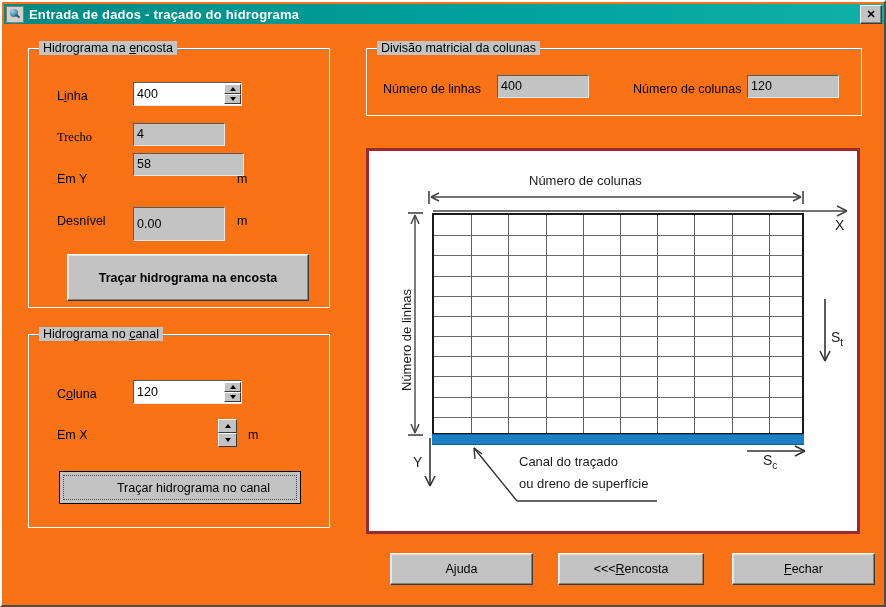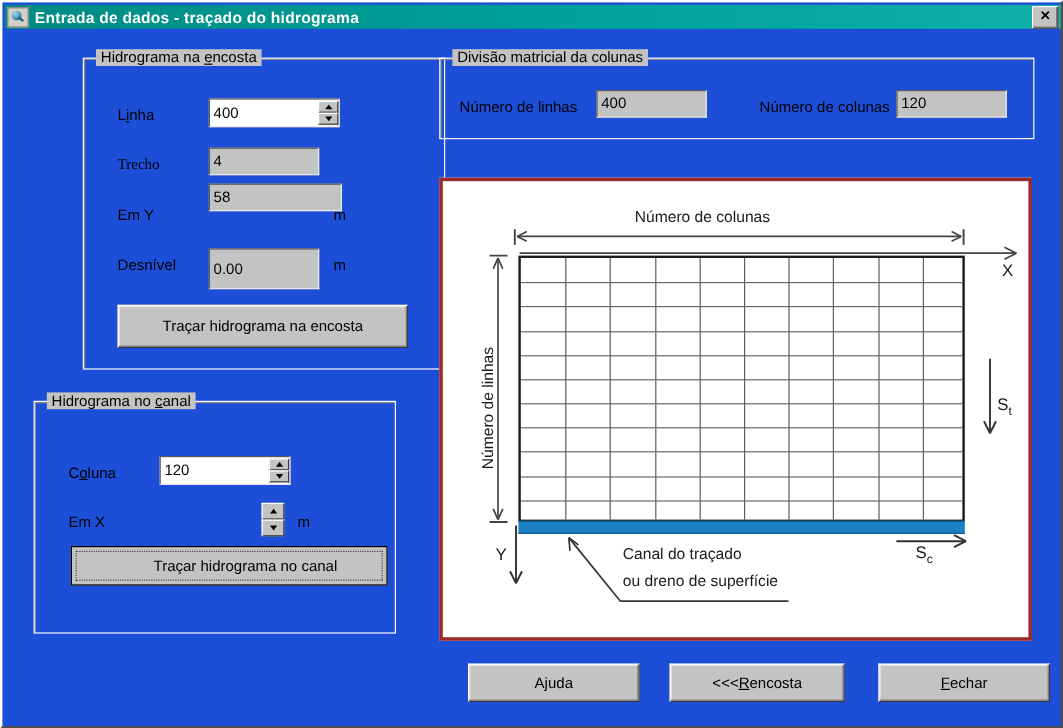--- a/index.html
+++ b/index.html
@@ -8,21 +8,21 @@
     background: #ffffff;
   }
   body {
     font-family: "Liberation Sans", sans-serif;
   }
   .dialog {
     position: relative;
     width: 886px;
     height: 607px;
     box-sizing: border-box;
-    background: #1d4ed8;
+    background: #f97316;
     border-top: 2px solid #ffffff;
     border-left: 2px solid #ffffff;
     border-right: 2px solid #4d4d4d;
     border-bottom: 2px solid #4d4d4d;
     overflow: hidden;
   }
   
   .titlebar {
     position: absolute;
     left: 2px; top: 2px;
@@ -246,62 +246,62 @@
 
 <div class="dialog">
 
   <div class="titlebar">
     <div class="title-icon"></div>
     <span class="title-text">Entrada de dados - traçado do hidrograma</span>
     <span class="title-spacer"></span>
     <div class="close-btn">✕</div>
   </div>
 
-  <div class="groupbox" style="left:26px; top:46px; width:300px; height:258px;margin-left:41px;">
+  <div class="groupbox" style="left:26px; top:46px; width:300px; height:258px;">
     <div class="gb-title"><span>Hidrograma na </span><u>e</u><span>ncosta</span></div>
 
     <div class="fld-label" style="left:28px; top:40px;text-align:center;"><span>L</span><u>i</u><span>nha</span></div>
     <div class="field white" style="left:104px; top:33px; width:109px; height:24px;">400</div>
     <div class="spin" style="left:195px; top:35px; width:17px; height:20px;">
       <div class="up"></div>
       <div class="down"></div>
     </div>
 
     <div class="fld-label" style="left:28px; top:81px;font-family:Liberation Serif, serif;">Trecho</div>
     <div class="field gray" style="left:104px; top:74px; width:92px; height:23px;">4</div>
 
     <div class="fld-label" style="left:28px; top:123px;">Em Y</div>
     <div class="field gray" style="left:104px; top:104px; width:111px; height:23px;">58</div>
     <div class="unit" style="left:208px; top:123px;">m</div>
 
     <div class="fld-label" style="left:28px; top:165px;">Desnível</div>
     <div class="field gray" style="left:104px; top:158px; width:92px; height:34px;">0.00</div>
     <div class="unit" style="left:208px; top:165px;">m</div>
 
-    <div class="btn" style="left:28px; top:205px; width:242px; height:36px;">Traçar hidrograma na encosta</div>
+    <div class="btn" style="left:38px; top:205px; width:242px; height:47px;font-weight:bold;">Traçar hidrograma na encosta</div>
   </div>
 
   <div class="groupbox" style="left:26px; top:332px; width:300px; height:192px;">
     <div class="gb-title"><span>Hidrograma no </span><u>c</u><span>anal</span></div>
 
     <div class="fld-label" style="left:28px; top:52px;"><span>C</span><u>o</u><span>luna</span></div>
     <div class="field white" style="left:104px; top:45px; width:109px; height:24px;">120</div>
     <div class="spin" style="left:195px; top:47px; width:17px; height:20px;">
       <div class="up"></div>
       <div class="down"></div>
     </div>
 
     <div class="fld-label" style="left:28px; top:93px;">Em X</div>
     <div class="spin" style="left:189px; top:84px; width:19px; height:28px;">
       <div class="up"></div>
       <div class="down"></div>
     </div>
     <div class="unit" style="left:219px; top:93px;">m</div>
 
-    <div class="btn defaulted" style="left:30px; top:120px; width:264px; height:33px;padding-left:27px;">
+    <div class="btn defaulted" style="left:30px; top:136px; width:242px; height:33px;padding-left:27px;">
       <span>Traçar hidrograma no canal</span>
       <span class="inner"></span>
     </div>
   </div>
 
   <div class="groupbox" style="left:364px; top:46px; width:494px; height:66px;">
     <div class="gb-title">Divisão matricial da colunas</div>
     <div class="fld-label" style="left:16px; top:33px;">Número de linhas</div>
     <div class="field gray" style="left:130px; top:26px; width:92px; height:23px;">400</div>
     <div class="fld-label" style="left:266px; top:33px;">Número de colunas</div>

